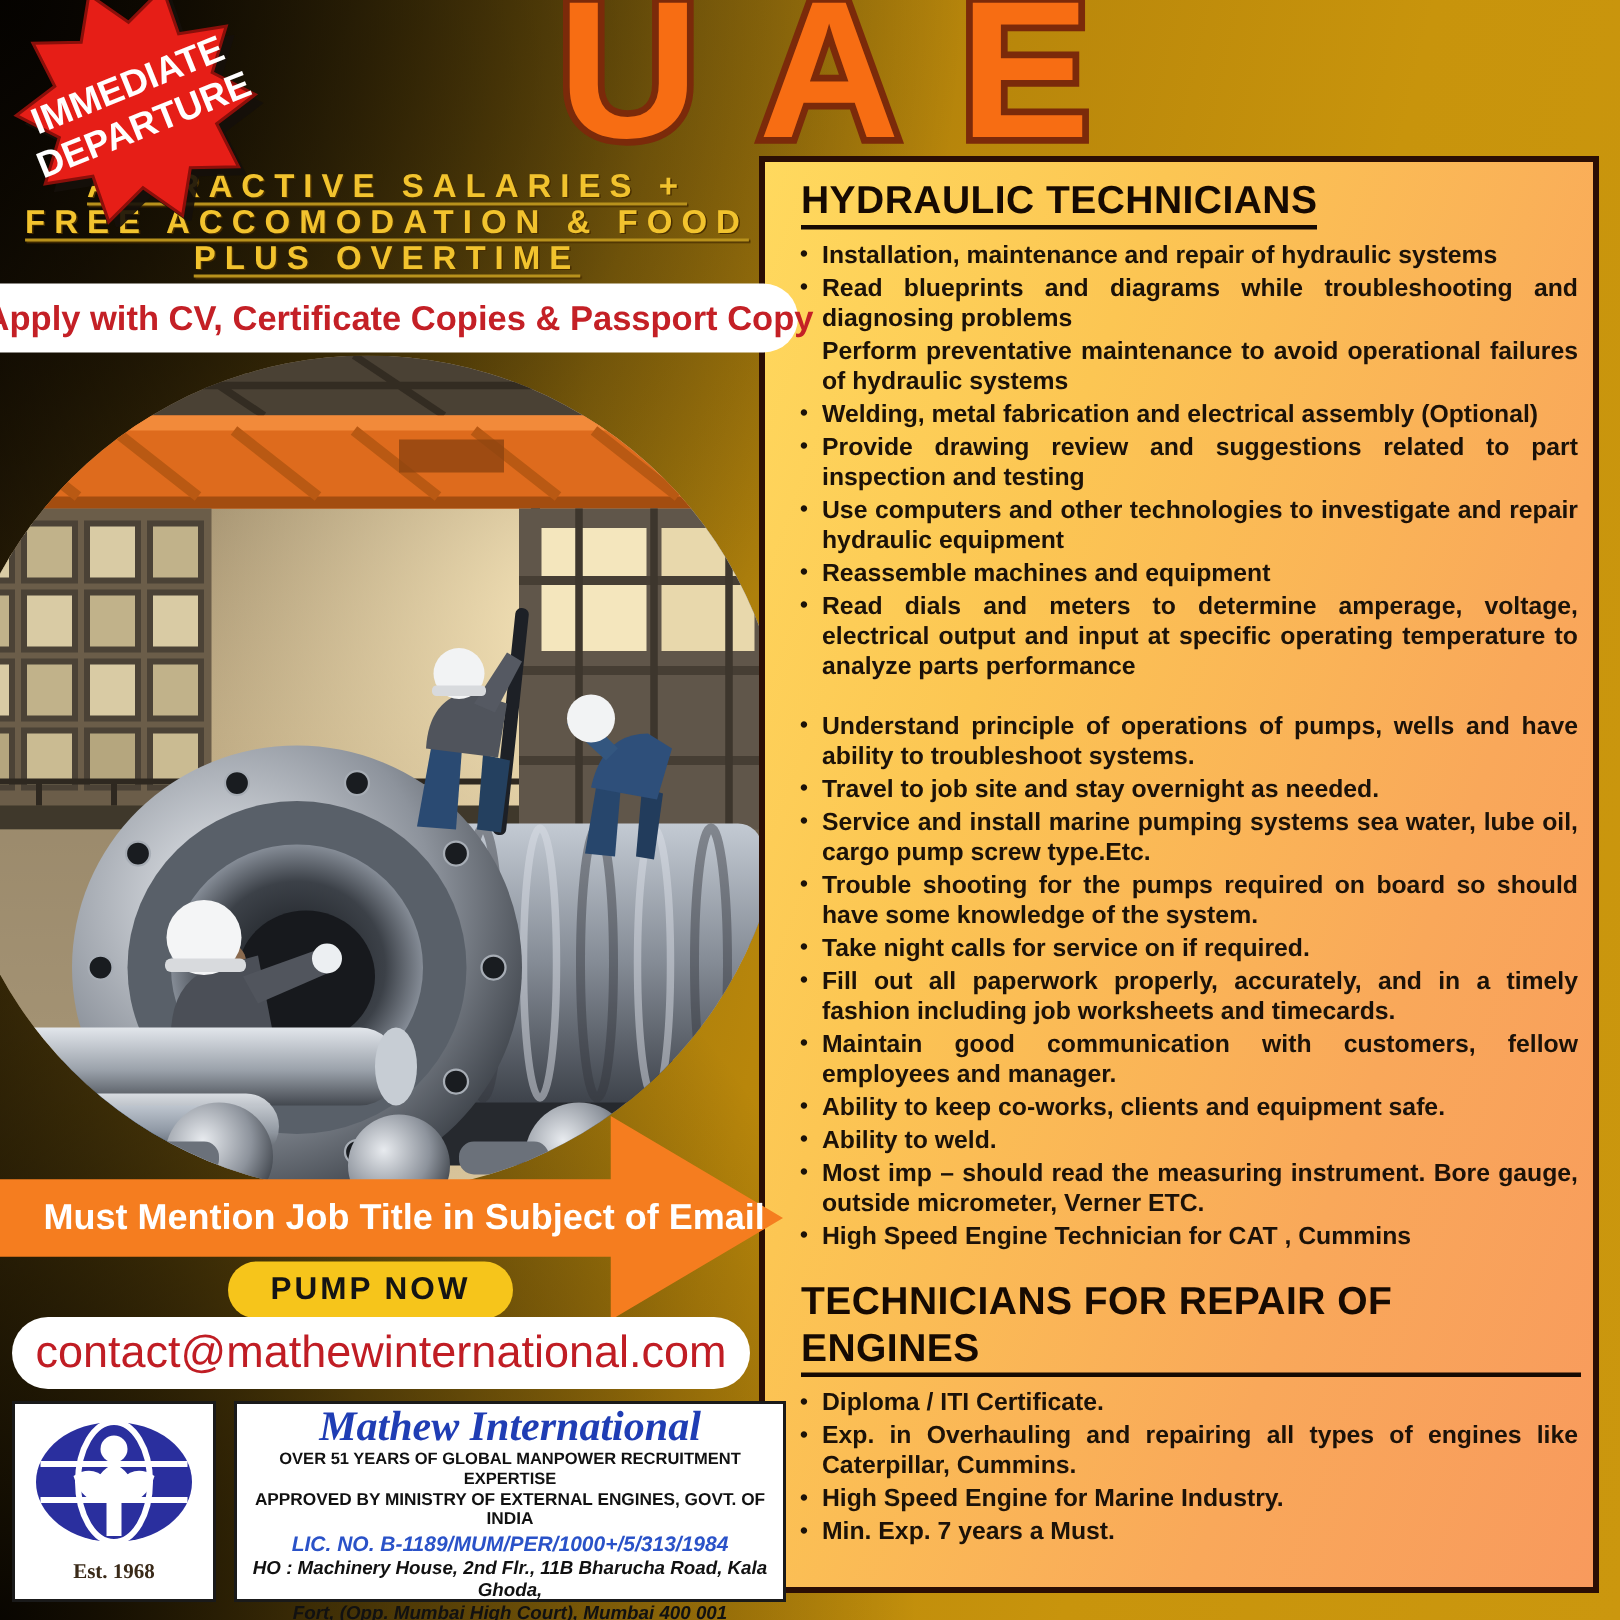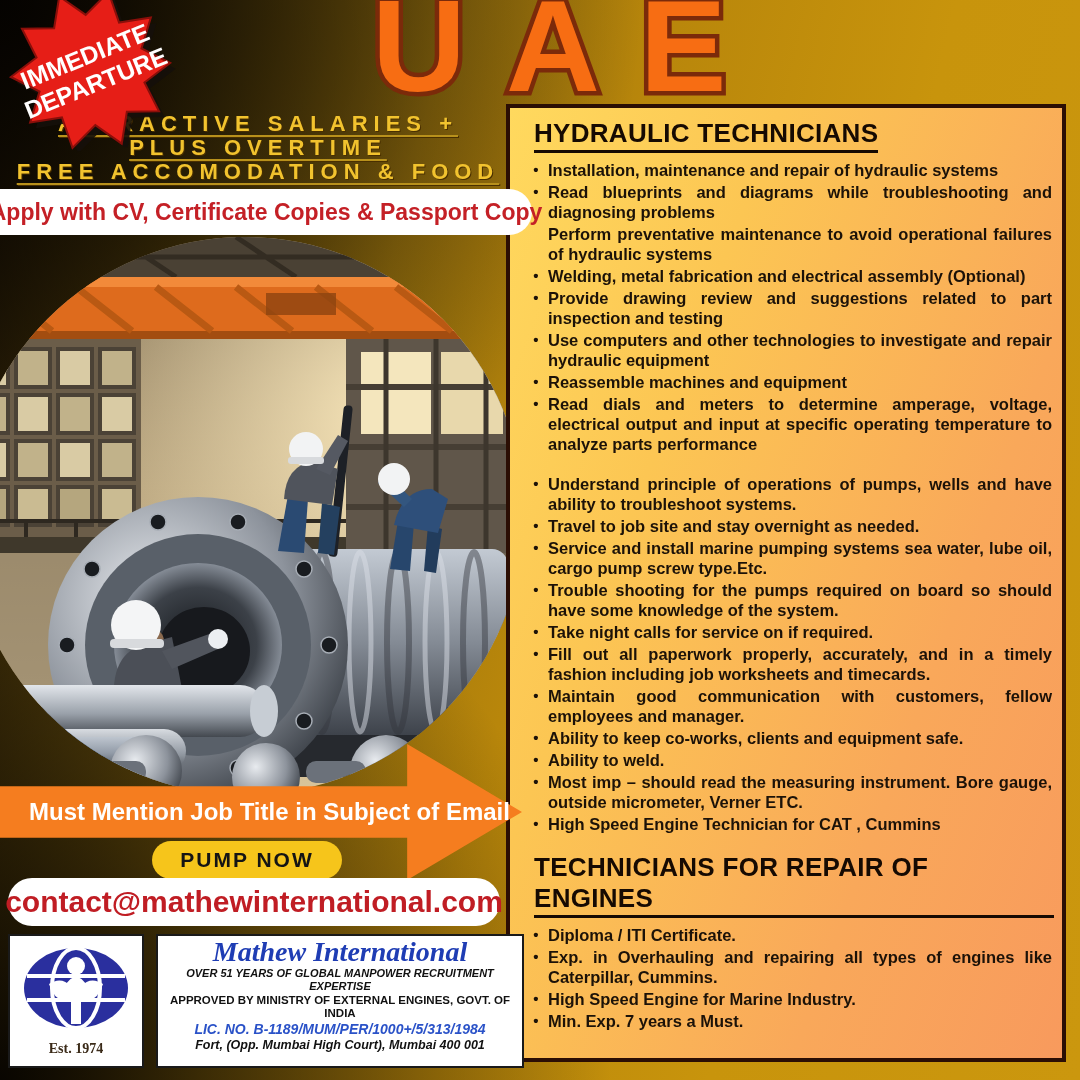--- a/index.html
+++ b/index.html
@@ -48,31 +48,31 @@
   .arrow{position:absolute;left:0;top:744px;width:522px;height:136px;z-index:5;background:#f57d1f;
     clip-path:polygon(0 31%,78% 31%,78% 0,100% 50%,78% 100%,78% 69%,0 69%);}
   .arrow-label{position:absolute;left:20px;top:50%;transform:translateY(-50%);width:452px;
     color:#fff;font-weight:700;font-size:24px;white-space:nowrap;}
   
   .apply-btn{position:absolute;left:152px;top:841px;width:190px;height:38px;border-radius:19px;
     background:#f6c51b;z-index:6;display:flex;align-items:center;justify-content:center;
     font-weight:900;font-size:21px;letter-spacing:2px;color:#141414;border:0;cursor:pointer;}
   .contact{position:absolute;left:8px;top:878px;width:492px;height:48px;background:#fff;
     border-radius:24px;z-index:6;display:flex;align-items:center;justify-content:center;
-    color:#c01d24;font-weight:700;font-size:30px;text-decoration:none;}
+    color:#c01d24;font-weight:400;font-size:30px;text-decoration:none;}
   
   .logo-box{position:absolute;left:8px;top:934px;width:136px;height:134px;background:#fff;
     border:2px solid #1a1a1a;z-index:6;box-sizing:border-box;display:flex;flex-direction:column;
     align-items:center;justify-content:center;}
   .est{font-family:"Liberation Serif","DejaVu Serif",serif;font-weight:700;font-size:14px;color:#3a2a18;margin-top:3px;}
   .info-box{position:absolute;left:156px;top:934px;width:368px;height:134px;background:#fff;
     border:2px solid #1a1a1a;z-index:6;box-sizing:border-box;text-align:center;padding-top:1px;}
   .brand{font-family:"Liberation Serif","DejaVu Serif",serif;font-style:italic;font-weight:700;
     font-size:28px;color:#1f3db4;line-height:1.08;}
-  .f1{font-size:11px;font-weight:700;font-style:italic;color:#111;line-height:1.2;}
+  .f1{font-size:11px;font-weight:700;color:#111;line-height:1.2;}
   .f2{font-size:11.5px;font-weight:700;color:#111;line-height:1.2;}
   .flic{font-size:14px;font-weight:700;font-style:italic;color:#2a52c8;line-height:1.2;}
   .faddr{font-size:12.5px;font-weight:700;font-style:italic;color:#111;line-height:1.2;}
 </style>
 </head>
 <body>
 
 <div class="poster">
 
   <div class="photo">
@@ -363,22 +363,22 @@
     <polygon transform="translate(5,6)" fill="#15100a" opacity=".9" points="178,78 151.4,94.7 163.1,123.9 131.8,121.7 124.1,152.2 100,132 75.9,152.2 68.2,121.7 36.9,123.9 48.6,94.7 22,78 48.6,61.3 36.9,32.1 68.2,34.3 75.9,3.8 100,24 124.1,3.8 131.8,34.3 163.1,32.1 151.4,61.3"></polygon>
     <polygon fill="#e61e17" stroke="#8a0f0a" stroke-width="2" points="178,78 151.4,94.7 163.1,123.9 131.8,121.7 124.1,152.2 100,132 75.9,152.2 68.2,121.7 36.9,123.9 48.6,94.7 22,78 48.6,61.3 36.9,32.1 68.2,34.3 75.9,3.8 100,24 124.1,3.8 131.8,34.3 163.1,32.1 151.4,61.3"></polygon>
     <g transform="rotate(-17 100 78)" fill="#ffffff" font-family="Liberation Sans, sans-serif" font-weight="bold" font-size="24" text-anchor="middle">
       <text x="100" y="72">IMMEDIATE</text>
       <text x="100" y="100">DEPARTURE</text>
     </g>
   </svg>
 
   <div class="headline">
     <span>ATTRACTIVE SALARIES +</span>
+    <span>FREE ACCOMODATION &amp; FOOD</span>
     <span>PLUS OVERTIME</span>
-    <span>FREE ACCOMODATION &amp; FOOD</span>
   </div>
 
   <div class="apply-note">
     <span>Apply with CV, Certificate Copies &amp; Passport Copy</span>
   </div>
 
   <div class="arrow"></div>
   <div class="arrow-label" style="position:absolute;left:29px;top:812px;transform:translateY(-50%);z-index:6;color:#fff;font-weight:700;font-size:24px;white-space:nowrap;">Must Mention Job Title in Subject of Email</div>
 
   <button class="apply-btn">PUMP NOW</button>
@@ -391,25 +391,26 @@
       <g stroke="#ffffff" stroke-width="4" fill="none">
         <line x1="6" y1="30" x2="104" y2="30"></line>
         <line x1="6" y1="54" x2="104" y2="54"></line>
         <ellipse cx="55" cy="42" rx="24" ry="40"></ellipse>
       </g>
       <circle cx="55" cy="20" r="9" fill="#ffffff"></circle>
       <path d="M55 30 Q44 34 40 50 L50 56 L50 78 L60 78 L60 56 L70 50 Q66 34 55 30 Z" fill="#ffffff"></path>
       <path d="M28 38 Q40 30 50 40 L44 56 Q32 52 28 38 Z" fill="#ffffff"></path>
       <path d="M82 38 Q70 30 60 40 L66 56 Q78 52 82 38 Z" fill="#ffffff"></path>
     </svg>
-    <div class="est">Est. 1974</div>
+    <div class="est">Est. 1968</div>
   </div>
 
   <div class="info-box">
     <div class="brand">Mathew International</div>
     <div class="f1">OVER 51 YEARS OF GLOBAL MANPOWER RECRUITMENT EXPERTISE</div>
     <div class="f2">APPROVED BY MINISTRY OF EXTERNAL ENGINES, GOVT. OF INDIA</div>
     <div class="flic">LIC. NO. B-1189/MUM/PER/1000+/5/313/1984</div>
+    <div class="faddr">HO : Machinery House, 2nd Flr., 11B Bharucha Road, Kala Ghoda,</div>
     <div class="faddr">Fort, (Opp. Mumbai High Court), Mumbai 400 001</div>
 
   </div>
 
 </div>
 
 </body></html>

